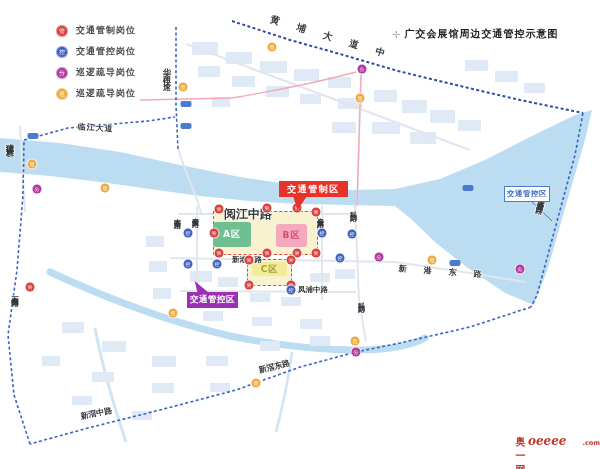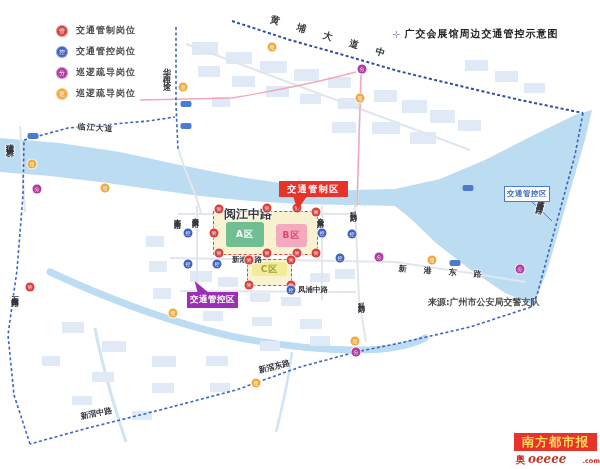--- a/index.html
+++ b/index.html
@@ -29,21 +29,21 @@
           display:flex;align-items:center;justify-content:center;color:#fff;font-size:5px;line-height:1;
           box-shadow:0 0 0 1px rgba(255,255,255,.8)}
   .shield{position:absolute;width:11px;height:6px;border-radius:2px;background:#4a7bd0;transform:translate(-50%,-50%)}
 
   
   .zone-box{position:absolute;border:1.5px dashed #e0413a;background:#f9f2d0;box-sizing:border-box}
   #zone-control{left:213px;top:211px;width:105px;height:44px}
   #zone-c-outer{left:247px;top:259px;width:45px;height:27px}
   .block{position:absolute;border-radius:3px;display:flex;align-items:center;justify-content:center;
          font-size:9px;font-weight:bold;letter-spacing:1px}
-  #block-a{left:226px;top:222px;width:38px;height:25px;color:#fff}
+  #block-a{left:213px;top:222px;width:38px;height:25px;color:#fff}
   #block-b{left:276px;top:224px;width:31px;height:23px}
   #block-c{left:252px;top:262px;width:35px;height:14px}
 
   
   .callout{position:absolute;display:flex;align-items:center;justify-content:center;color:#fff;
            font-weight:bold;z-index:4}
   #callout-control{left:279px;top:181px;width:69px;height:16px;font-size:9px;letter-spacing:1.5px}
   #callout-control-tip{position:absolute;left:290px;top:196px;width:20px;height:14px;
            clip-path:polygon(15% 0,85% 0,38% 100%);z-index:4}
   #callout-purple{left:187px;top:292px;width:51px;height:16px;font-size:8.5px;letter-spacing:.5px}
@@ -224,21 +224,20 @@
       <div class="marker" style="left: 256px; top: 383px; background: rgb(240, 169, 61);">巡</div>
       <div class="marker" style="left: 355px; top: 341px; background: rgb(240, 169, 61);">巡</div>
       <div class="marker" style="left: 432px; top: 260px; background: rgb(240, 169, 61);">巡</div>
       <div class="shield" style="left: 186px; top: 104px;"></div>
       <div class="shield" style="left: 186px; top: 126px;"></div>
       <div class="shield" style="left: 33px; top: 136px;"></div>
       <div class="shield" style="left: 468px; top: 188px;"></div>
       <div class="shield" style="left: 455px; top: 263px;"></div>
     </div>
 
-  <div id="source-line">来源:广州市公安局交警支队</div>
 </div>
 
 <div id="legend">
     <div class="legend-row">
       <span class="legend-icon" style="background: rgb(216, 64, 60);">管</span>
       <span class="legend-label">交通管制岗位</span>
     </div>
     <div class="legend-row">
       <span class="legend-icon" style="background: rgb(63, 98, 192);">控</span>
       <span class="legend-label">交通管控岗位</span>
@@ -252,19 +251,18 @@
       <span class="legend-label">巡逻疏导岗位</span>
     </div>
   </div>
 
 <div id="title">
   <span class="t-icon">✛</span>
   <span class="t-text">广交会展馆周边交通管控示意图</span>
 </div>
 
 <div id="brand">
-  <div id="brand-paper" style="background: rgb(232, 51, 42);">南方都市报</div>
   <div id="brand-site">
     <span>奥一网</span>
     <span class="script">oeeee</span>
     <span class="tld">.com</span>
   </div>
 </div>
 
 </body></html>

